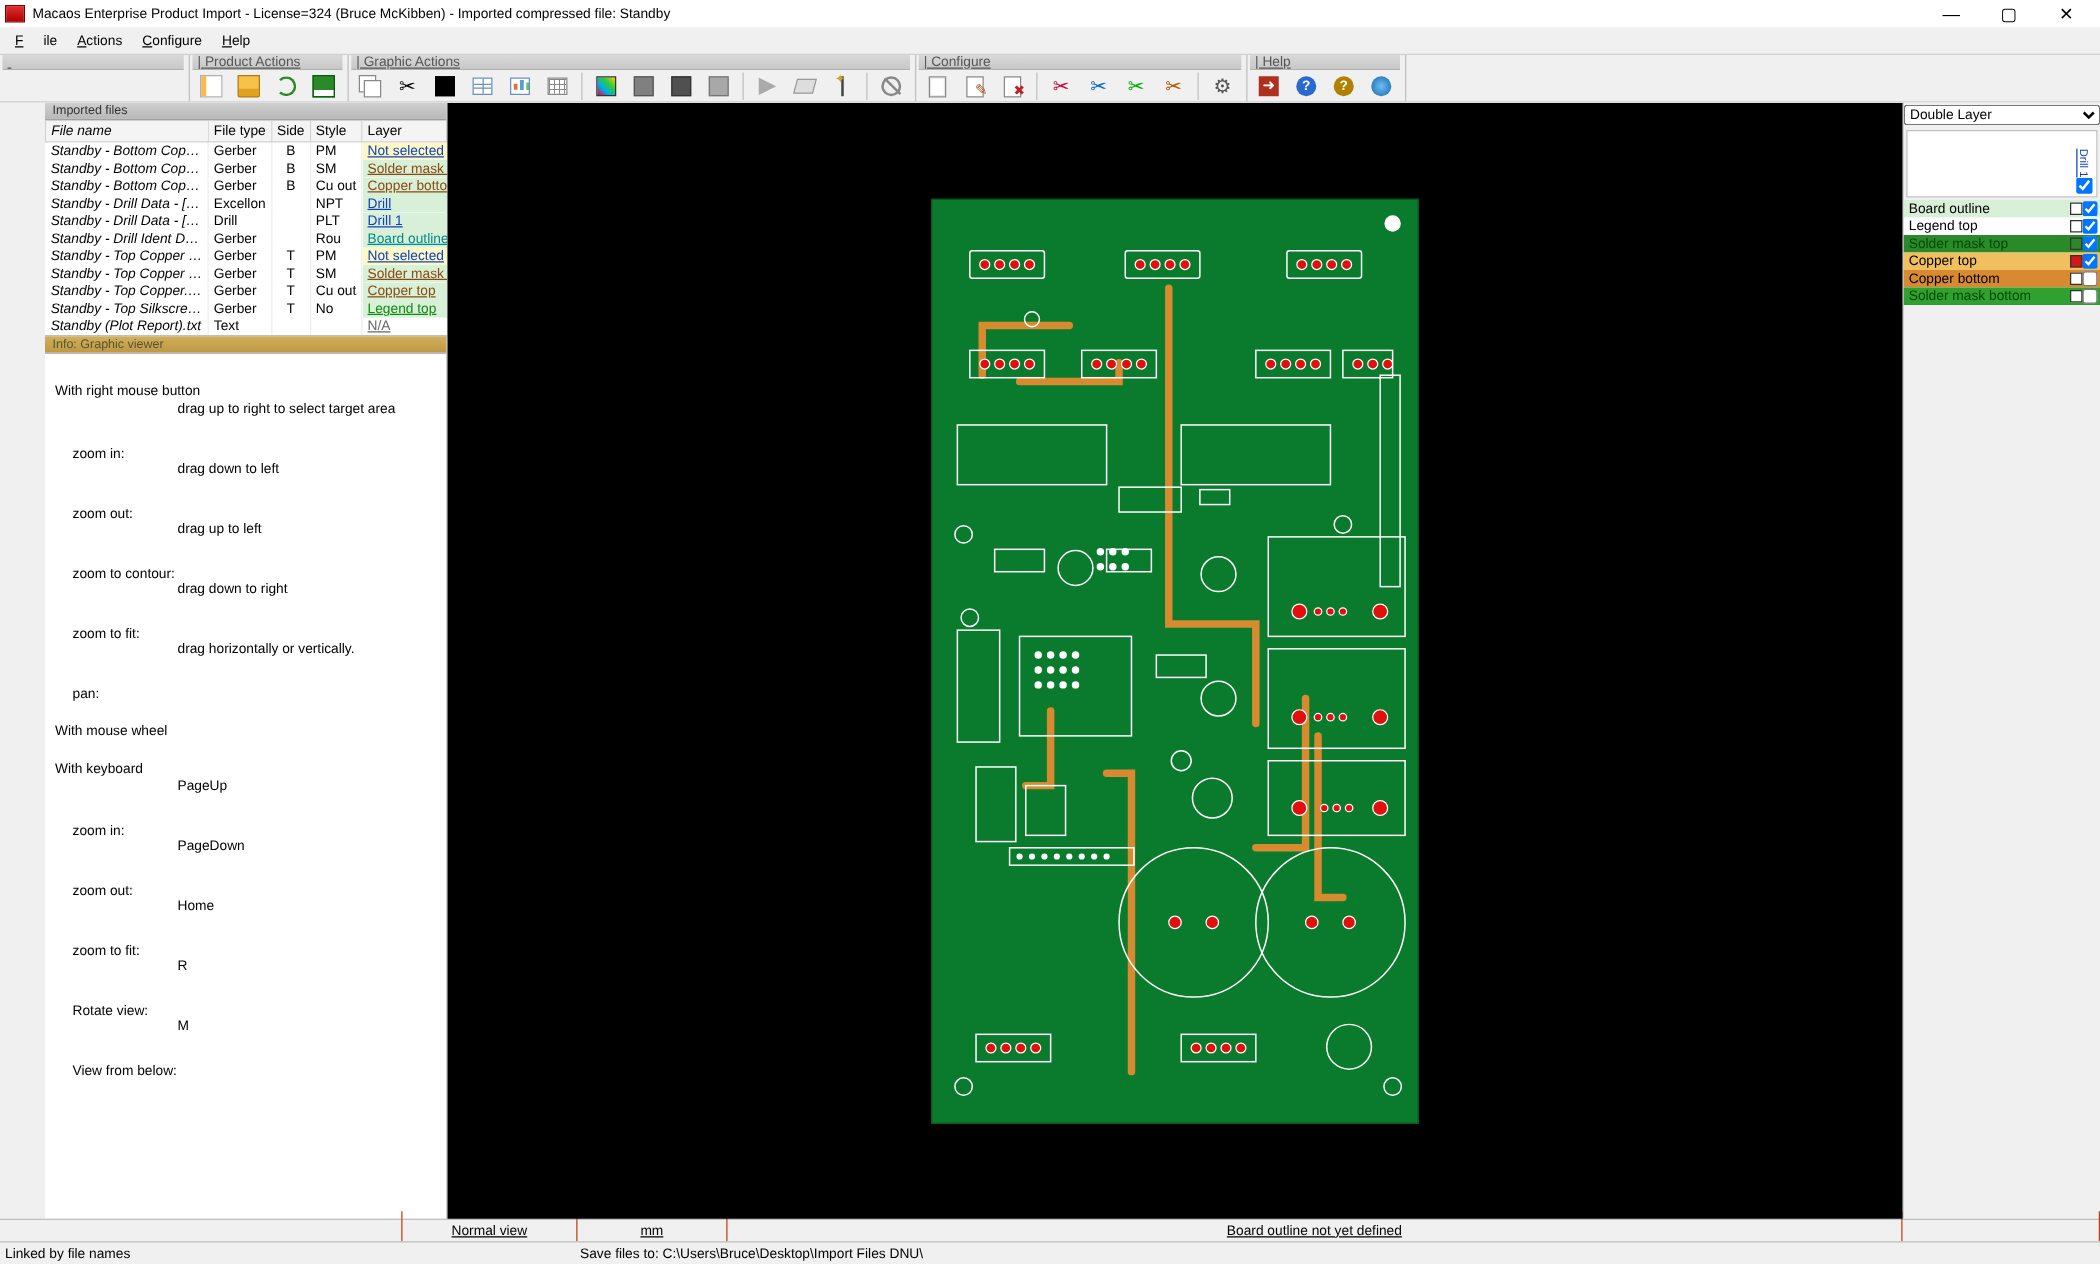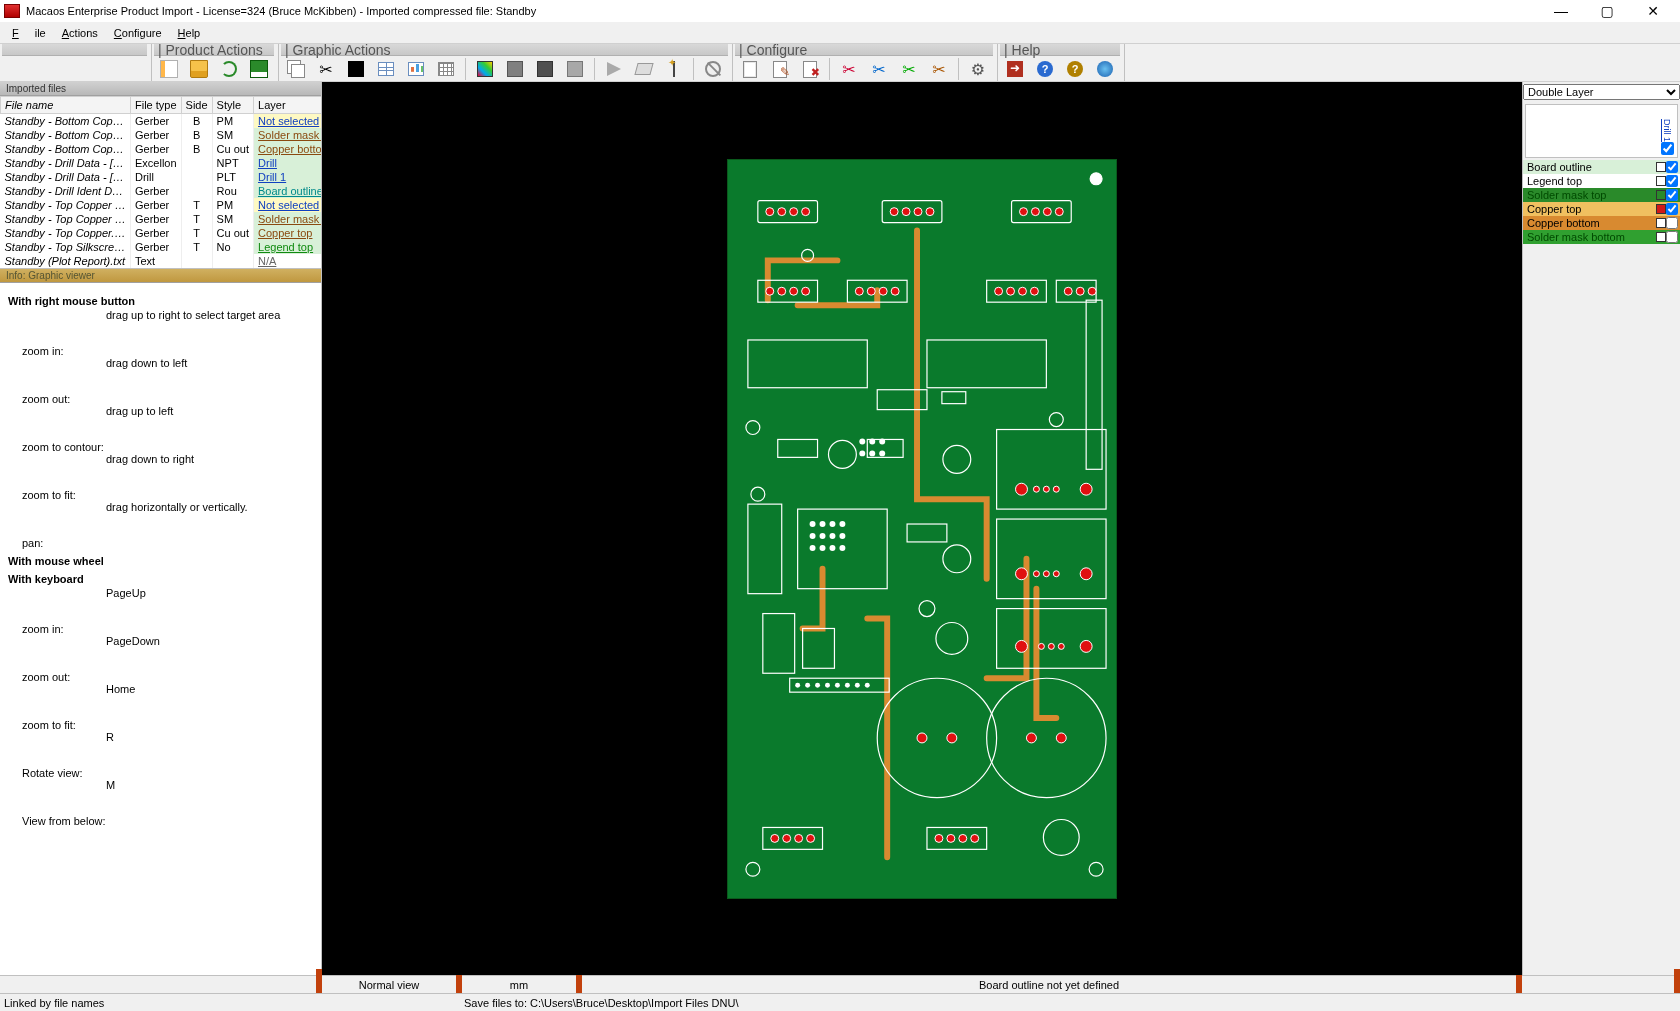--- a/index.html
+++ b/index.html
@@ -13,21 +13,21 @@
 .winbtn { width: 46px; height: 22px; display: flex; align-items: center; justify-content: center; font-size: 14px; cursor: pointer; }
 
 
 .menubar { height: 22px; background: #f0f0f0; display: flex; align-items: center; padding: 0 4px; border-bottom: 1px solid #d0d0d0; }
 .menubar span { padding: 2px 8px; cursor: pointer; }
 .menubar span u { text-decoration: underline; }
 
 
 .toolbar-row { height: 38px; display: flex; background: #f0f0f0; border-bottom: 1px solid #d0d0d0; }
 .toolbar-section { display: flex; flex-direction: column; border-right: 1px solid #c0c0c0; padding: 0 4px 2px 2px; }
-.section-header { height: 12px; font-size: 14px; color: #555; background: linear-gradient(#d8d8d8,#c8c8c8); padding: 0 4px; border-bottom: 1px solid #b0b0b0; line-height: 12px; }
+.section-header { height: 12px; font-size: 11px; color: #555; background: linear-gradient(#d8d8d8,#c8c8c8); padding: 0 4px; border-bottom: 1px solid #b0b0b0; line-height: 12px; text-decoration: underline; }
 .section-body { display: flex; align-items: center; gap: 4px; flex: 1; padding: 2px 2px 0 2px; }
 .tbtn { width: 26px; height: 22px; border: 1px solid transparent; display: flex; align-items: center; justify-content: center; cursor: pointer; }
 .tsep { width: 1px; height: 22px; background: #c0c0c0; margin: 0 2px; }
 
 
 .ico { width: 18px; height: 18px; display: block; }
 .ico-new   { background: #fff; border: 1px solid #b0b0b0; box-shadow: inset 4px 0 0 #ffb74a; }
 .ico-open  { background: #f6c24a; border: 1px solid #b07a10; border-radius: 0 0 2px 2px; box-shadow: inset 0 -6px 0 #e0a020; }
 .ico-reload{ width: 16px; height: 16px; border: 2px solid #2a8a2a; border-radius: 50%; border-left-color: transparent; }
 .ico-save  { background: #2a8a2a; border: 1px solid #0a5a0a; box-shadow: inset 0 -5px 0 #fff; }
@@ -64,21 +64,21 @@
 .ico-doc2::after{content:"✎";position:absolute;right:-4px;bottom:-2px;color:#b05020;font-size:12px;}
 .ico-docx  { width:14px;height:17px;background:#fff;border:1px solid #888;position:relative;}
 .ico-docx::after{content:"✖";position:absolute;right:-4px;bottom:-2px;color:#c02020;font-size:11px;}
 .ico-gear  { font-size:16px;color:#555; }
 .ico-exit  { width:16px;height:16px;background:#b03020;position:relative; }
 .ico-exit::after{content:"➜";position:absolute;left:3px;top:0;color:#fff;font-size:12px;}
 .ico-help  { width:16px;height:16px;border-radius:50%;background:#2a6ad0;color:#fff;text-align:center;line-height:16px;font-weight:bold; }
 .ico-globe { width:16px;height:16px;border-radius:50%;background:radial-gradient(#6ac0f0,#1a60b0); }
 
 
-.main { flex: 1; display: flex; min-height: 0; }
+.main { flex: 1; display: flex; min-height: 0; padding-left: 36px; }
 .left { width: 322px; display: flex; flex-direction: column; background: #fff; border-right: 1px solid #c0c0c0; }
 .panel-title { background: linear-gradient(#d0d0d0,#b8b8b8); color: #333; font-size: 10px; padding: 1px 6px; border-bottom: 1px solid #a0a0a0; }
 
 
 .file-table { flex: 0 0 auto; max-height: 520px; overflow: auto; border-bottom: 1px solid #c0c0c0; }
 table { border-collapse: collapse; width: 100%; }
 th { background: #f4f4f4; border: 1px solid #d0d0d0; padding: 2px 4px; text-align: left; font-weight: normal; position: sticky; top: 0; }
 td { border-right: 1px solid #eee; padding: 1px 4px; white-space: nowrap; overflow: hidden; text-overflow: ellipsis; }
 tr.row td { border-bottom: none; }
 .col-fn { width: 130px; max-width: 130px; font-style: italic; }
@@ -91,21 +91,21 @@
 td.layer.nosel { background: #fef9c3; }
 td.layer.na { background: #fff; }
 .lk-blue { color: #1040c0; }
 .lk-brown{ color: #8a4a10; }
 .lk-teal { color: #008a8a; }
 .lk-green{ color: #108a10; }
 .lk-grey { color: #666; }
 
 
 .info { flex: 1; overflow: auto; padding: 6px 8px; font-size: 11px; }
-.info h4 { font-weight: bold; margin-top: 6px; margin-bottom: 2px; }
+.info h4 { font-weight: normal; margin-top: 18px; margin-bottom: 2px; }
 .info .kv { display: flex; }
 .info .kv .k { width: 98px; padding-left: 14px; margin-top: 36px; }
 .info .kv .v { flex: 1; }
 
 
 .viewer { flex: 1; background: #000; position: relative; display: flex; align-items: center; justify-content: center; }
 .pcb-holder { width: 390px; height: 740px; background: #0a7a2c; border: 1px solid #0a5a1c; position: relative; overflow: hidden; }
 .pcb-holder svg { width: 100%; height: 100%; display: block; }
 
 
@@ -115,21 +115,21 @@
 .drillcol { width: 16px; display: flex; flex-direction: column; align-items: center; }
 .drill-label { writing-mode: vertical-rl; font-size: 9px; color: #1040c0; text-decoration: underline; }
 .layer-list { display: flex; flex-direction: column; }
 .layer-row { display: flex; align-items: center; height: 14px; font-size: 10px; padding: 0 2px; }
 .layer-row .nm { flex: 1; padding-left: 2px; overflow: hidden; }
 .layer-row input[type=checkbox]{ width:12px;height:12px; }
 .swatch { width: 10px; height: 10px; border: 1px solid #333; margin-left: 2px; }
 
 
 .statusrow { height: 18px; background: #f0f0f0; border-top: 1px solid #c0c0c0; display: flex; align-items: center; }
-.statusrow .cell { border-right: 6px solid #c2410c; padding: 16px 8px; height: 100%; display: flex; align-items: center; }
+.statusrow .cell { border-right: 1px solid #c2410c; padding: 16px 8px; height: 100%; display: flex; align-items: center; text-decoration: underline; }
 .status2 { height: 18px; background: #f0f0f0; border-top: 1px solid #c0c0c0; display: flex; align-items: center; padding: 0 4px; font-size: 11px; }
 .status2 .seg { flex: 0 0 auto; padding-right: 30px; }
 .status2 .seg.mid { flex: 1; }
 
 </style>
 </head>
 <body>
 
 <div class="app">
 

